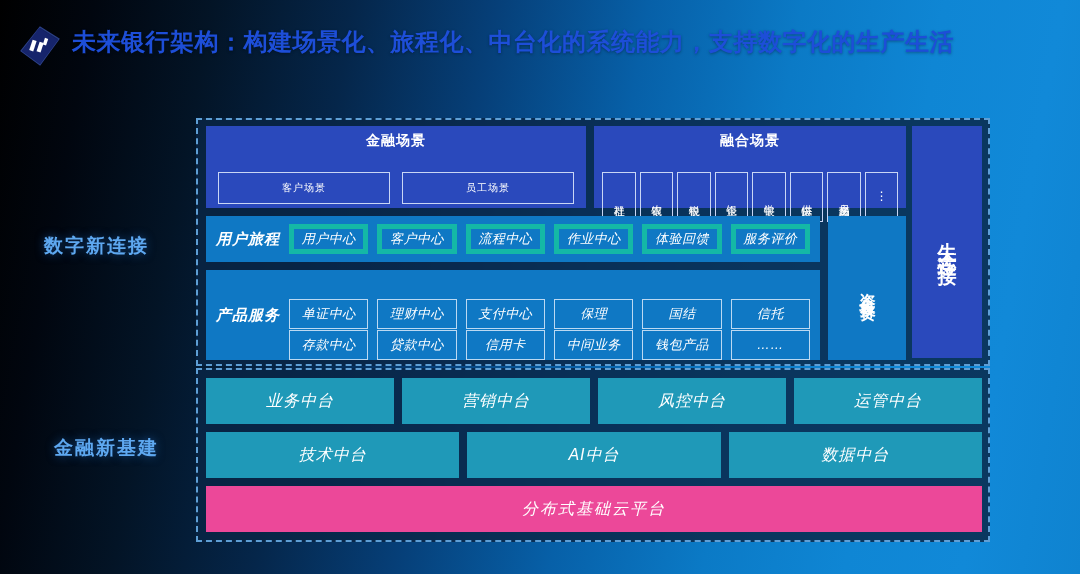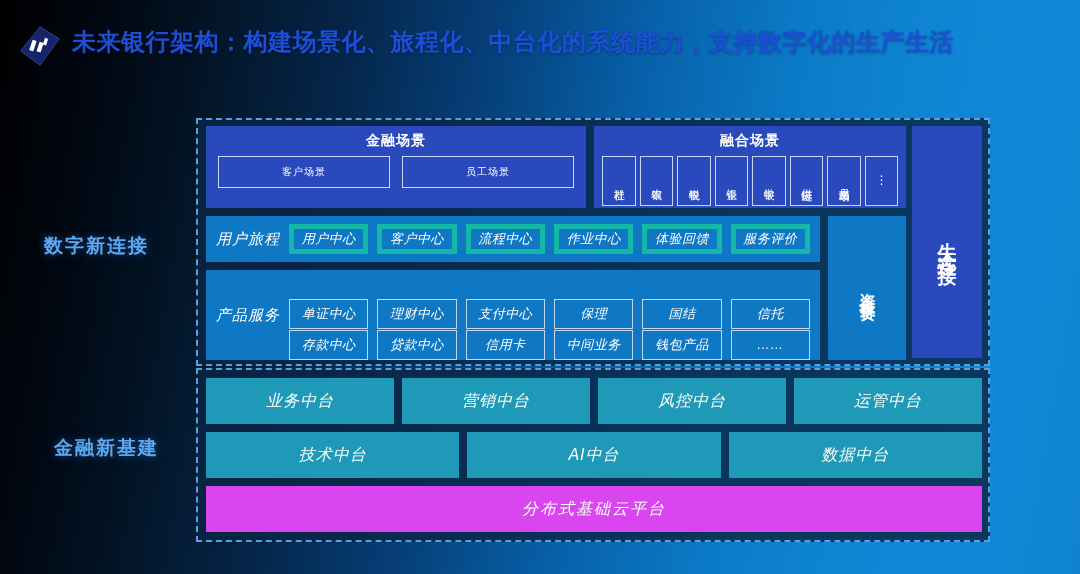--- a/index.html
+++ b/index.html
@@ -60,21 +60,21 @@
   .fin-scene {
     width: 380px; background: #2a49bc; padding: 6px 12px 10px;
     display: flex; flex-direction: column; align-items: center;
   }
   .fusion-scene {
     width: 312px; background: #2a49bc; padding: 6px 8px 8px;
     display: flex; flex-direction: column; align-items: center;
   }
   .scene-title {
     color: #ffffff; font-size: 14px; font-weight: 700; letter-spacing: 1px;
-    margin-bottom: 6px;
+    margin-bottom: 22px;
   }
   .fin-chips { display: flex; gap: 12px; width: 100%; }
   .fin-chip {
     flex: 1; height: 32px; border: 1px solid #c9d6f5;
     display: flex; align-items: center; justify-content: center;
     color: #ffffff; font-size: 10px; letter-spacing: 1px;
   }
   .fusion-chips { display: flex; gap: 4px; width: 100%; }
   .fusion-chip {
     flex: 1; height: 50px; border: 1px solid #c9d6f5;
@@ -87,21 +87,21 @@
 
   
   .mid-wrap { display: flex; gap: 8px; margin-top: 8px; }
   .mid-left { width: 614px; display: flex; flex-direction: column; gap: 8px; }
 
   .journey {
     background: #0f78c4; height: 46px; display: flex; align-items: center;
     padding: 0 10px; gap: 9px;
   }
   .row-label {
-    color: #ffffff; font-size: 15px; font-style: italic; font-weight: 400;
+    color: #ffffff; font-size: 15px; font-style: italic; font-weight: 700;
     letter-spacing: 1px; white-space: nowrap;
   }
   .jchip {
     flex: 1; height: 30px; border: 5px solid #14b8a6;
     display: flex; align-items: center; justify-content: center;
     color: #ffffff; font-size: 13px; font-style: italic; letter-spacing: .5px;
   }
 
   .product {
     background: #0f78c4; height: 90px; display: flex; align-items: center;
@@ -140,21 +140,21 @@
     position: absolute; left: 206px; top: 378px; width: 776px; height: 154px;
     display: flex; flex-direction: column; gap: 8px; font-style: italic;
   }
   .infra-row { display: flex; gap: 8px; }
   .tile {
     flex: 1; height: 46px; background: #1f99b8;
     display: flex; align-items: center; justify-content: center;
     color: #ffffff; font-size: 16px; letter-spacing: 1px;
   }
   .tile.green {
-    background: #d946ef; height: 46px; letter-spacing: 2px; font-size: 16px;
+    background: #ec4899; height: 46px; letter-spacing: 2px; font-size: 16px;
   }
 </style>
 </head>
 <body>
 
 <div class="header">
   <div class="logo-wrap">
     <svg class="logo" viewBox="0 0 42 42">
       <polygon points="21,2 40,14 21,40 2,26" fill="#12225e" stroke="#2b3f86" stroke-width="1.2"></polygon>
       <polygon points="20,3 39,15 21,39 3,26" fill="#16246b"></polygon>

